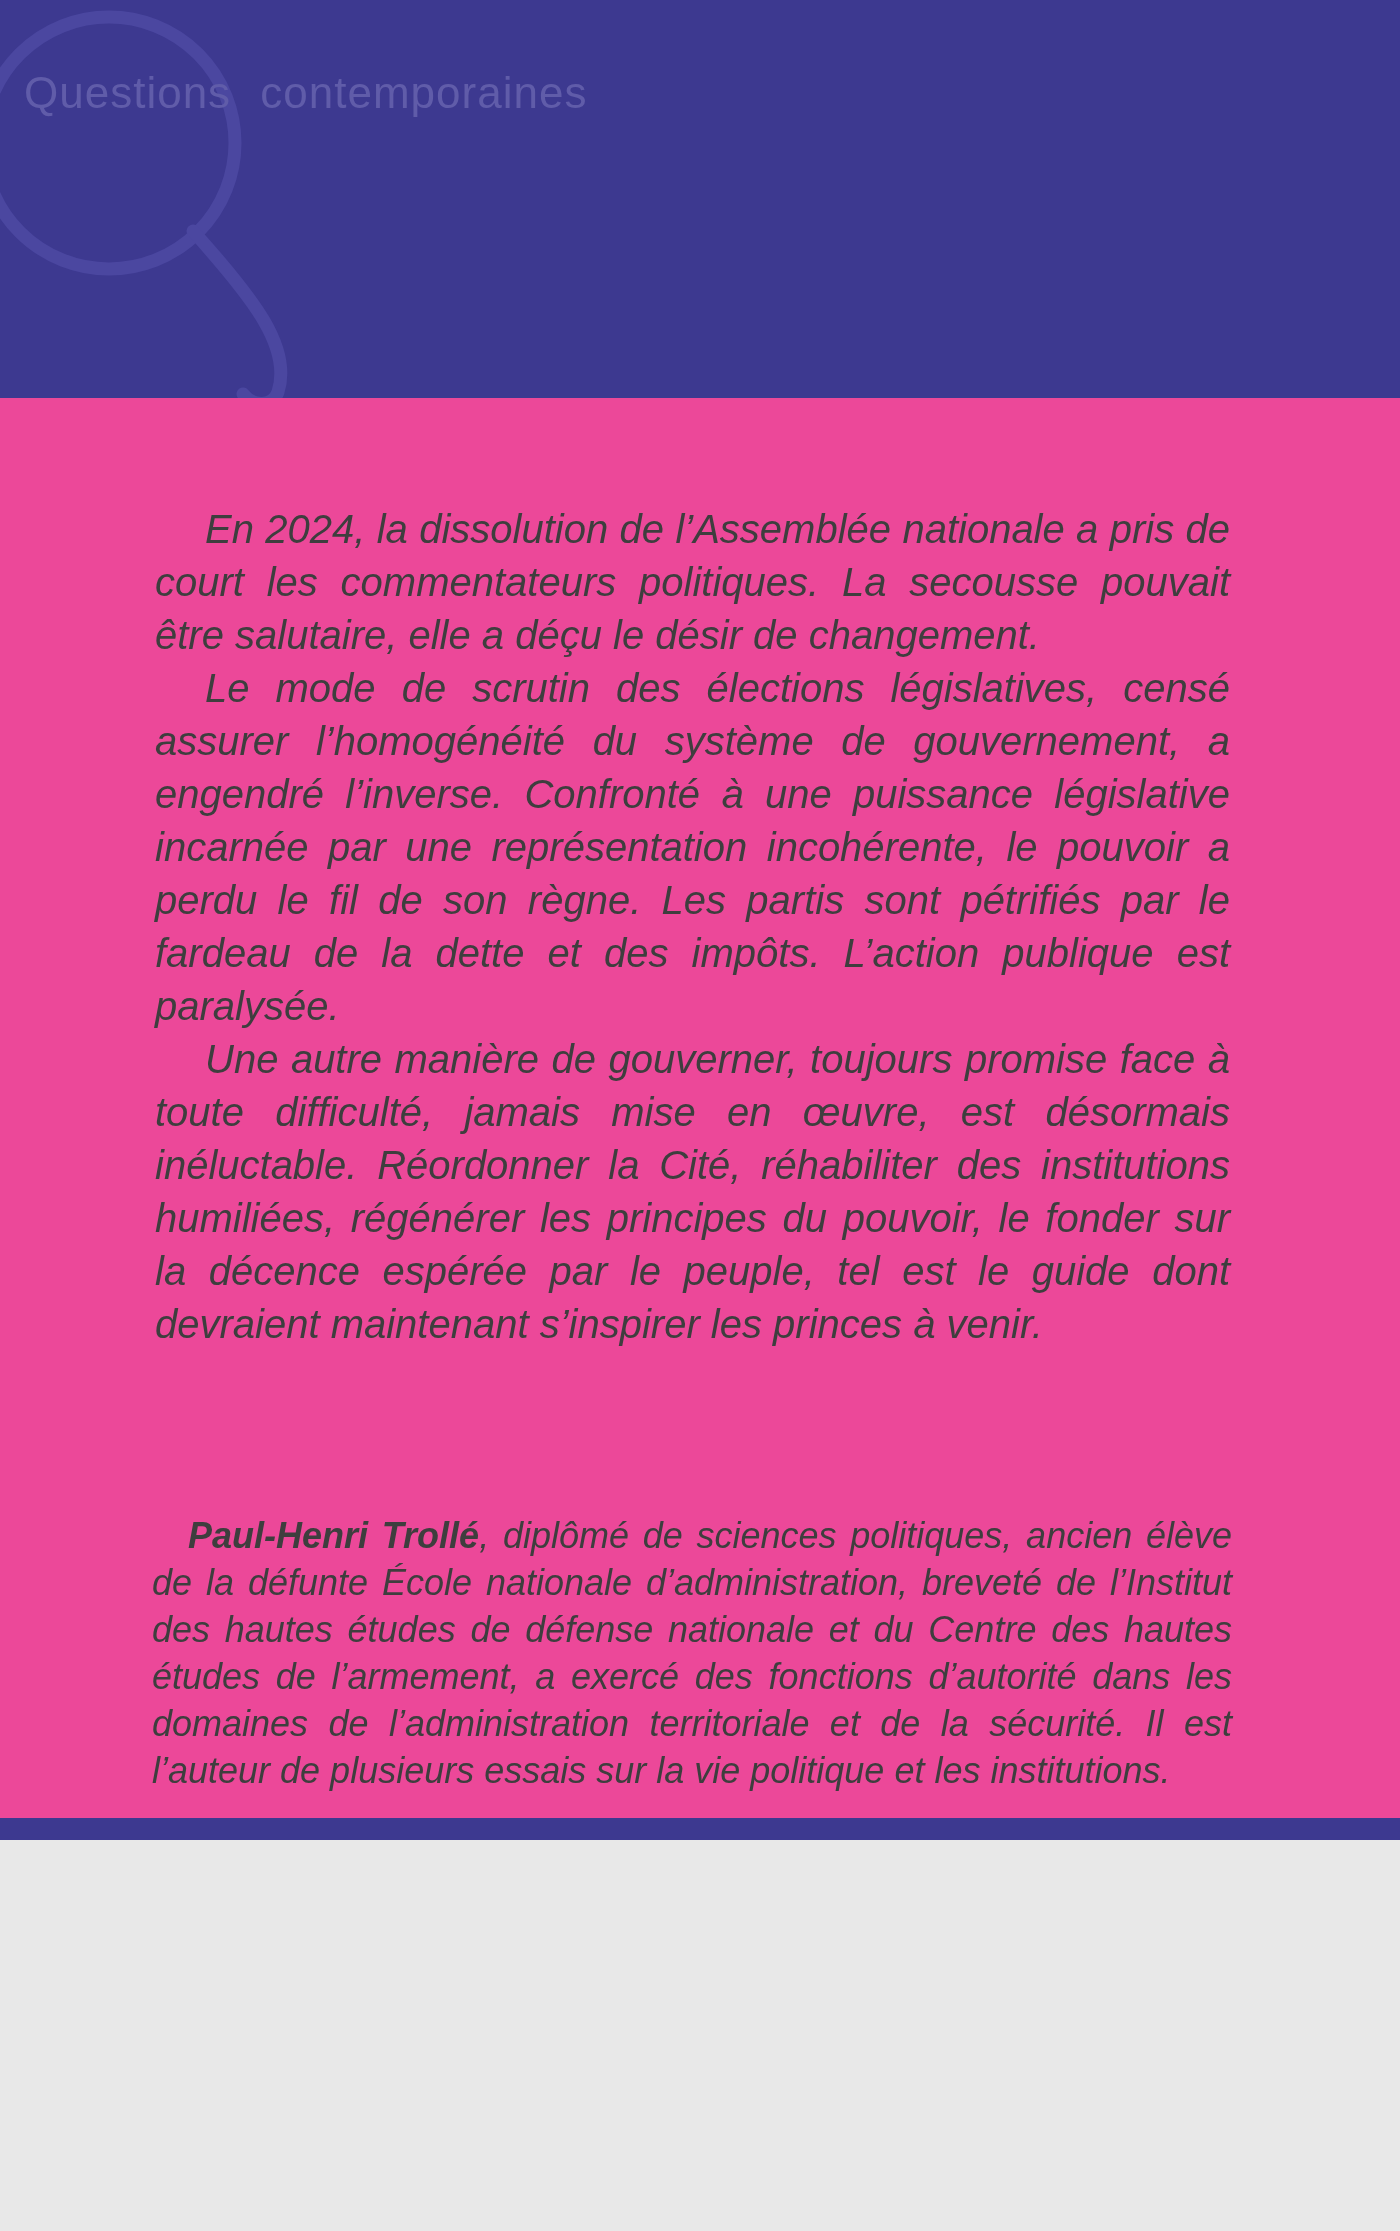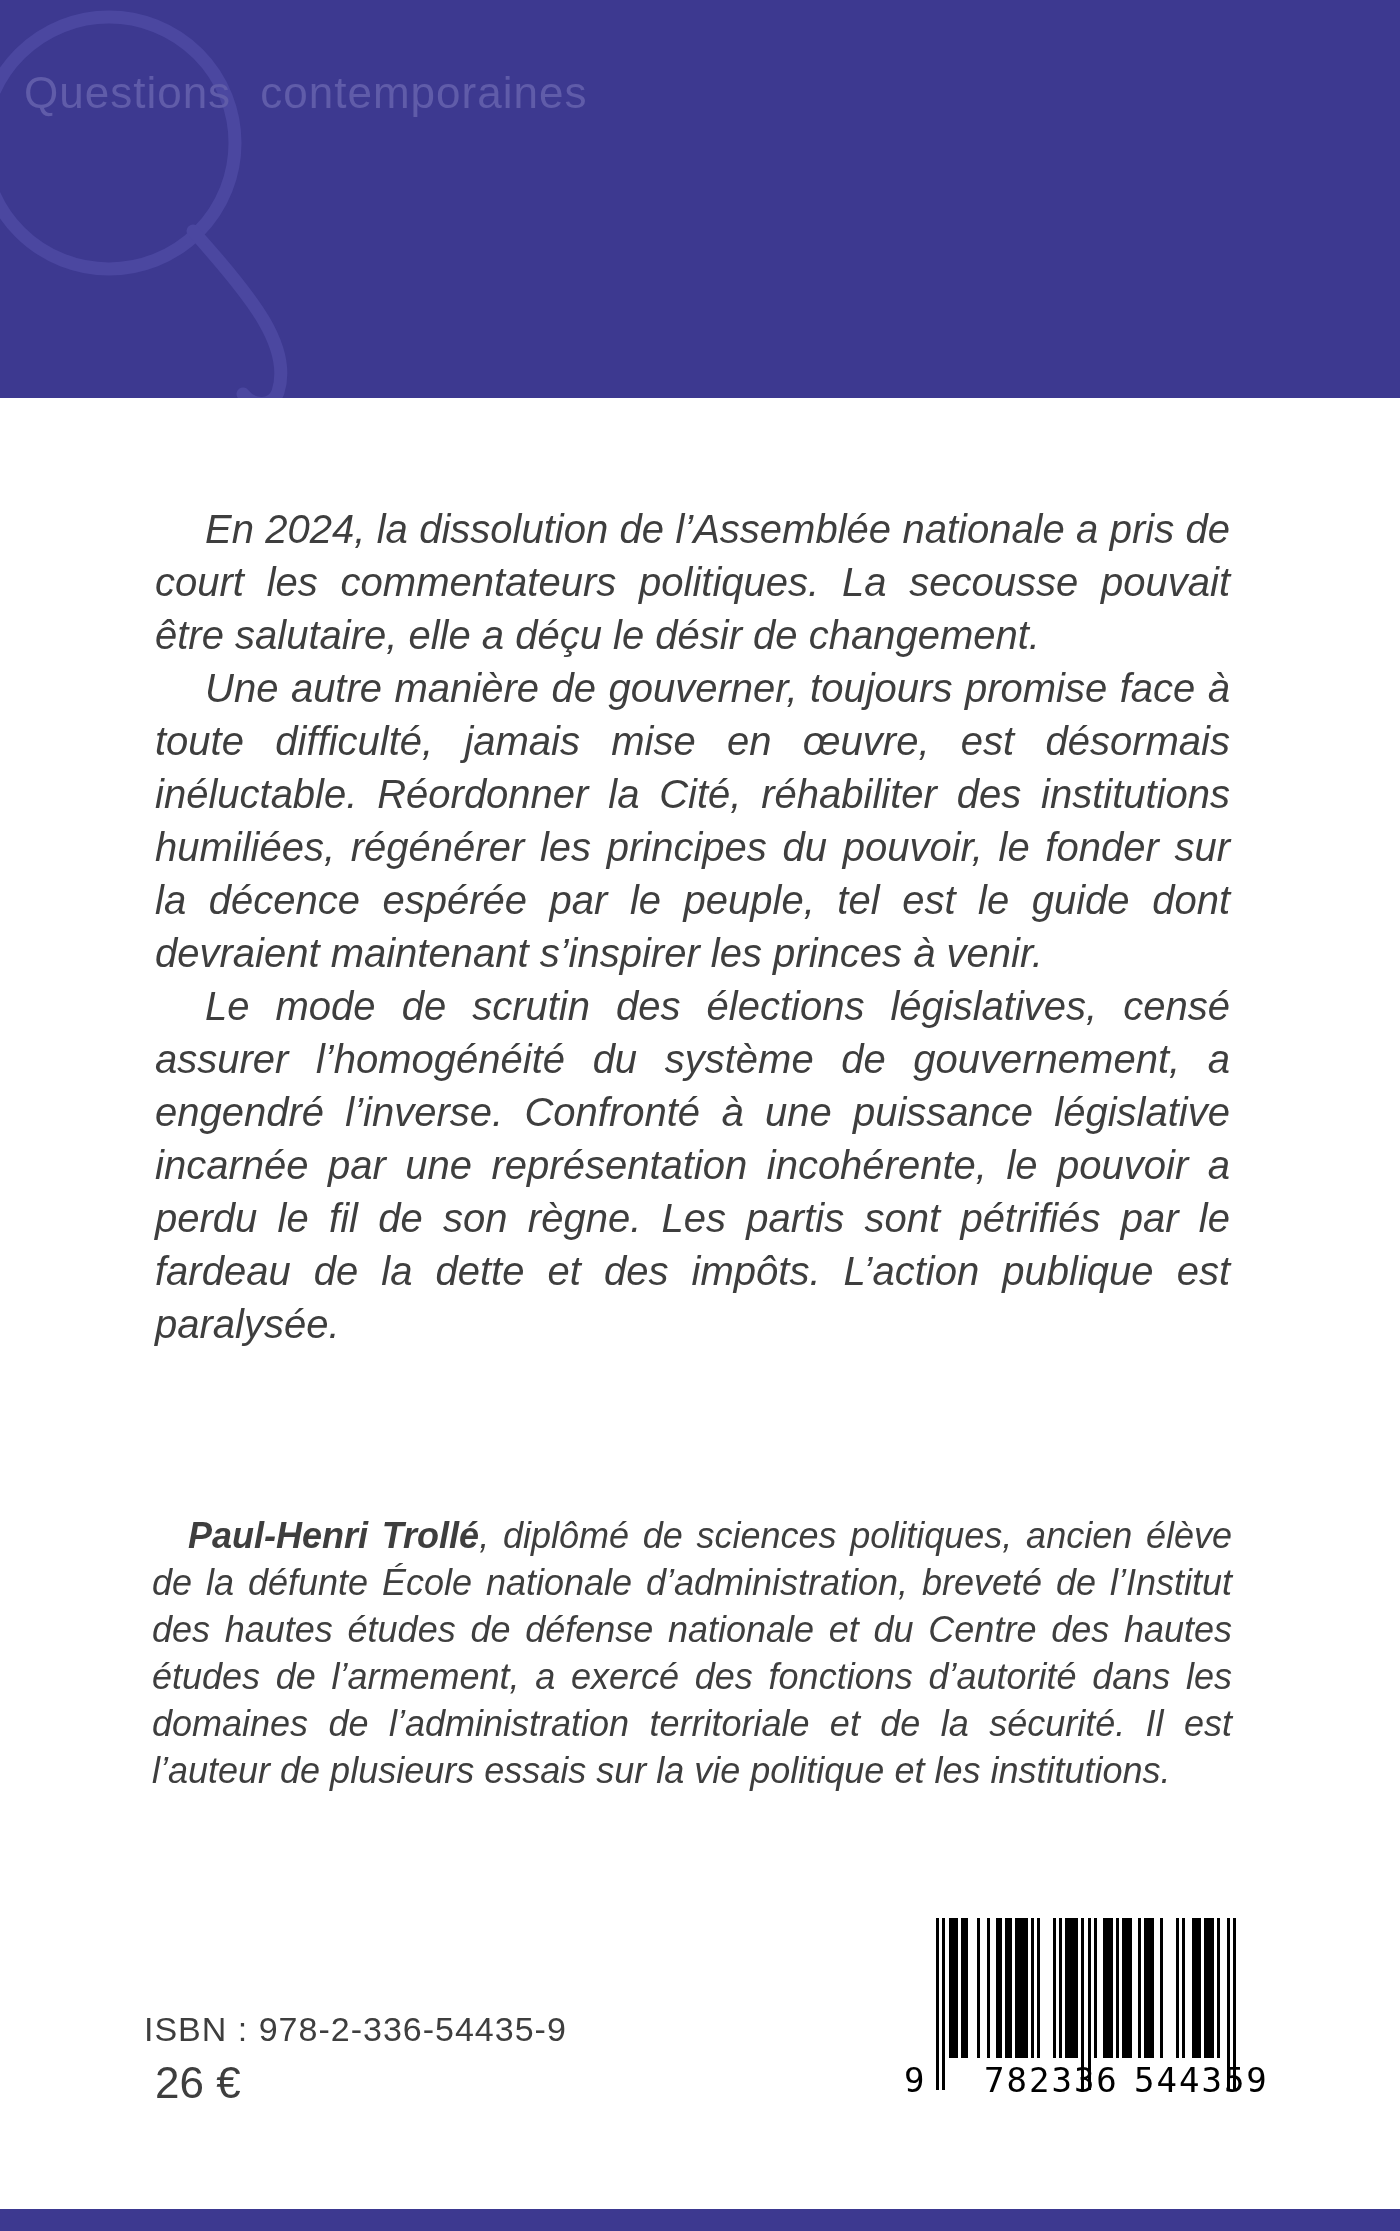--- a/index.html
+++ b/index.html
@@ -1,17 +1,17 @@
 <!DOCTYPE html>
 <html><head>
 <meta charset="utf-8">
 <style>
   html,body { margin:0; padding:0; background:#e8e8e8; }
   .cover {
-    position:relative; width:1400px; height:2231px; background:#ffffff;
+    position:relative; width:1400px; height:1840px; background:#ec4899;
     font-family:"Liberation Sans", sans-serif; overflow:hidden; margin:0 auto;
   }
   
   .band {
     position:absolute; top:0; left:0; width:100%; height:398px;
     background:#3d3990; overflow:hidden;
   }
   .q-mark { position:absolute; top:0; left:0; pointer-events:none; }
   .collection {
     position:absolute; top:68px; left:24px;
@@ -76,22 +76,22 @@
   <header class="band">
     <svg class="q-mark" width="460" height="398" viewBox="0 0 460 398" fill="none">
       <circle cx="109" cy="143" r="126" stroke="#4b47a0" stroke-width="13" fill="none"></circle>
       <path d="M 193 231 C 255 300, 292 348, 278 392 C 272 408, 252 406, 243 394" stroke="#4b47a0" stroke-width="13" fill="none" stroke-linecap="round"></path>
     </svg>
     <div class="collection">Questions contemporaines</div>
   </header>
 
   <main class="synopsis">
     <p>En 2024, la dissolution de l’Assemblée nationale a pris de court les commentateurs politiques. La secousse pouvait être salutaire, elle a déçu le désir de changement.</p>
+    <p>Le mode de scrutin des élections législatives, censé assurer l’homogénéité du système de gouvernement, a engendré l’inverse. Confronté à une puissance législative incarnée par une représentation incohérente, le pouvoir a perdu le fil de son règne. Les partis sont pétrifiés par le fardeau de la dette et des impôts. L’action publique est paralysée.</p>
     <p>Une autre manière de gouverner, toujours promise face à toute difficulté, jamais mise en œuvre, est désormais inéluctable. Réordonner la Cité, réhabiliter des institutions humiliées, régénérer les principes du pouvoir, le fonder sur la décence espérée par le peuple, tel est le guide dont devraient maintenant s’inspirer les princes à venir.</p>
-    <p>Le mode de scrutin des élections législatives, censé assurer l’homogénéité du système de gouvernement, a engendré l’inverse. Confronté à une puissance législative incarnée par une représentation incohérente, le pouvoir a perdu le fil de son règne. Les partis sont pétrifiés par le fardeau de la dette et des impôts. L’action publique est paralysée.</p>
   </main>
 
   <section class="bio">
     <p><strong class="author">Paul-Henri Trollé</strong><span>, diplômé de sciences politiques, ancien élève de la défunte École nationale d’administration, breveté de l’Institut des hautes études de défense nationale et du Centre des hautes études de l’armement, a exercé des fonctions d’autorité dans les domaines de l’administration territoriale et de la sécurité. Il est l’auteur de plusieurs essais sur la vie politique et les institutions.</span></p>
   </section>
 
   <div class="isbn">ISBN : 978-2-336-54435-9</div>
   <div class="price">26 €</div>
 
   <div class="barcode">

